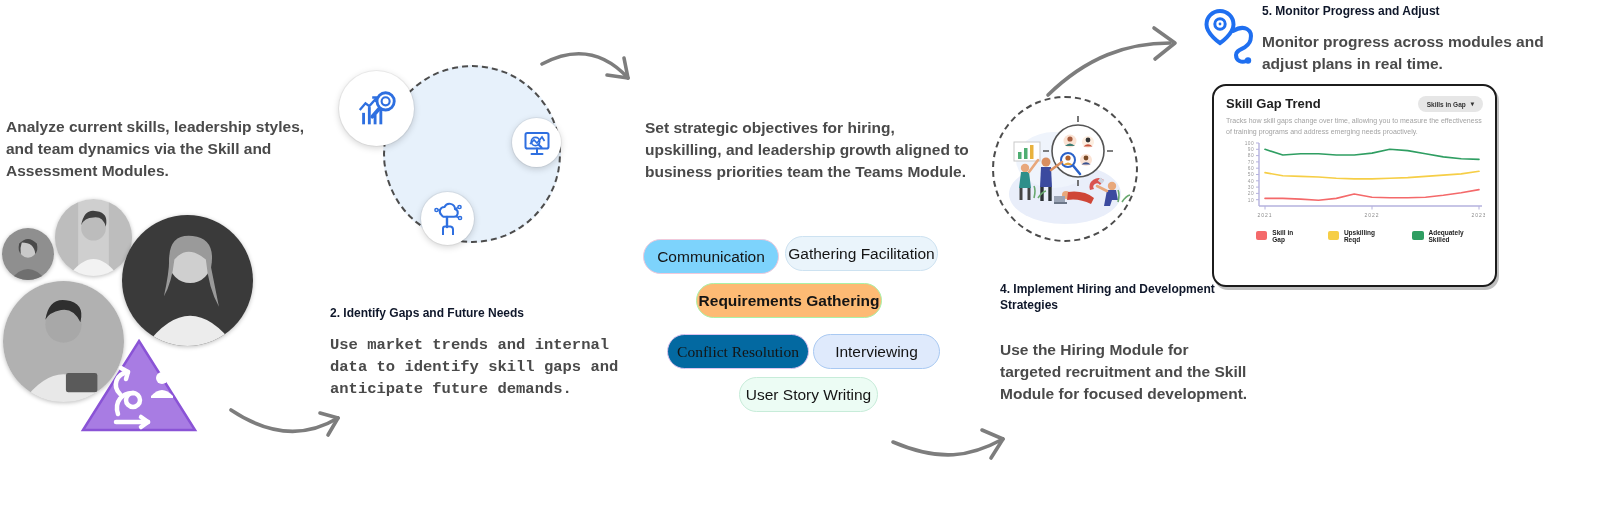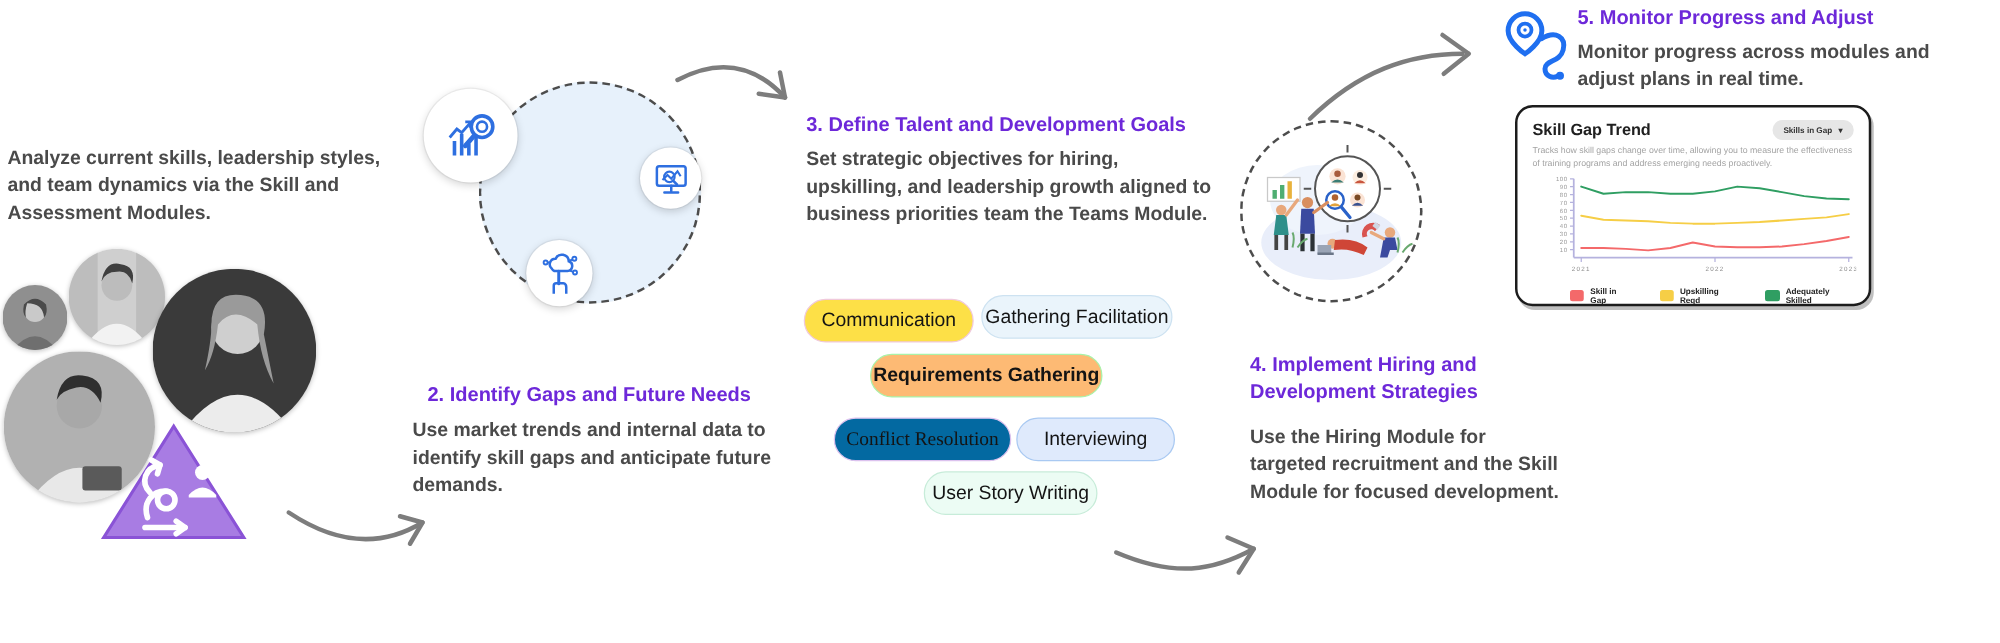--- a/index.html
+++ b/index.html
@@ -1,33 +1,33 @@
 <!DOCTYPE html>
 <html><head>
 <meta charset="utf-8">
 <style>
   html,body{margin:0;padding:0;background:#fff;}
   #canvas{position:relative;width:1600px;height:514px;background:#fff;overflow:hidden;
           font-family:"Liberation Sans",sans-serif;}
   .abs{position:absolute;}
-  .step-title{font-weight:bold;color:#6d28d9;font-size:16px;line-height:1.32;}
+  .step-title{font-weight:bold;color:#0f172a;font-size:12px;line-height:1.32;}
   .step-body{color:#4a4a4a;font-size:15.5px;font-weight:600;line-height:1.42;}
   .photo{position:absolute;border-radius:50%;overflow:hidden;box-shadow:0 1px 4px rgba(0,0,0,.25);}
   .photo svg{display:block;width:100%;height:100%;}
   .icon-circle{position:absolute;border-radius:50%;background:#fff;
                box-shadow:0 2px 7px rgba(0,0,0,.18),0 0 0 1px rgba(0,0,0,.05);
                display:flex;align-items:center;justify-content:center;}
   .pill{position:absolute;height:35px;border-radius:18px;border:1.6px solid #ccc;
         display:flex;align-items:center;justify-content:center;
         font-size:15.5px;color:#141414;background:#fff;box-sizing:border-box;}
   .pill.hl{font-weight:bold;}
   .dashed-circle{position:absolute;border-radius:50%;border:2px dashed #4c4c4c;box-sizing:border-box;}
   .arrow svg{display:block;}
   
-  .chart-card{position:absolute;left:1212px;top:84px;width:285px;height:161px;background:#fff;
+  .chart-card{position:absolute;left:1212px;top:84px;width:285px;height:203px;background:#fff;
               border:2px solid #1c1c1c;border-radius:14px;box-sizing:border-box;
               box-shadow:2px 3px 0 rgba(0,0,0,.25);padding:10px 12px 6px 12px;}
   .cc-header{display:flex;justify-content:space-between;align-items:flex-start;}
   .cc-title{font-size:13px;font-weight:bold;color:#202020;}
   .cc-btn{background:#e6e6e6;border:none;border-radius:12px;padding:4px 9px;font-size:6.5px;
           font-weight:bold;color:#333;display:flex;align-items:center;gap:5px;cursor:pointer;
           font-family:"Liberation Sans",sans-serif;}
   .cc-sub{font-size:7px;color:#a3a3a3;line-height:1.55;margin-top:4px;}
   .cc-legend{display:flex;gap:22px;margin:1px 0 0 30px;align-items:center;}
   .leg-item{display:flex;align-items:center;gap:5px;}
@@ -124,27 +124,26 @@
         <path d="M6.6,9 H9" stroke-width="1.5"></path>
       <circle cx="28" cy="6" r="1.6" stroke-width="1.5"></circle>
         <path d="M24,7.5 L26.6,6.6" stroke-width="1.5"></path>
       <circle cx="28.5" cy="17" r="1.6" stroke-width="1.5"></circle>
         <path d="M24.5,15.5 L27,16.5" stroke-width="1.5"></path>
       <path d="M15.5,16 V26" stroke-width="2.4" stroke-linecap="round"></path>
       <path d="M11.5,34 V27.5 q0,-2 2,-2 h5.5 q2.5,0.5 2.5,3 V34" stroke-width="2"></path>
     </svg>
   </div>
 
-  <div class="abs step-title" style="left:330px;top:306px;margin-left:12px;">2. Identify Gaps and Future Needs</div>
-  <div class="abs step-body" style="left:330px;top:334px;width:292px;">Use market trends and internal data to identify skill gaps and anticipate future demands.</div>
-
-  <div class="abs step-title" style="left:645px;top:90px;">3. Define Talent and Development Goals</div>
+  <div class="abs step-title" style="left:330px;top:306px;">2. Identify Gaps and Future Needs</div>
+  <div class="abs step-body" style="left:330px;top:334px;width:292px;font-family:Liberation Mono, monospace;">Use market trends and internal data to identify skill gaps and anticipate future demands.</div>
+
   <div class="abs step-body" style="left:645px;top:117px;width:330px;">Set strategic objectives for hiring, upskilling, and leadership growth aligned to business priorities team the Teams Module.</div>
 
-  <div class="pill" style="left: 643px; top: 239px; width: 136px; background: #fde047; border-color: rgb(240, 201, 219);">Communication</div>
+  <div class="pill" style="left: 643px; top: 239px; width: 136px; background: #7dd3fc; border-color: rgb(240, 201, 219);">Communication</div>
   <div class="pill" style="left: 785px; top: 236px; width: 153px; background: rgb(234, 244, 251); border-color: rgb(205, 226, 241);">Gathering Facilitation</div>
   <div class="pill hl" style="left: 696px; top: 283px; width: 186px; background: #fdba74; border-color: rgb(169, 242, 169); font-weight: bold;">Requirements Gathering</div>
   <div class="pill" style="left: 667px; top: 334px; width: 142px; background: #0369a1; border-color: rgb(220, 194, 238); font-family: Liberation Serif, serif;">Conflict Resolution</div>
   <div class="pill" style="left: 739px; top: 377px; width: 139px; background: rgb(236, 252, 244); border-color: rgb(199, 236, 217);">User Story Writing</div>
   <div class="pill" style="left: 813px; top: 334px; width: 127px; background: rgb(223, 234, 252); border-color: rgb(169, 201, 242);">Interviewing</div>
 
   <div class="dashed-circle" style="left:992px;top:96px;width:146px;height:146px;background:#fff;">
     <svg width="142" height="142" viewBox="0 0 142 142">
       <ellipse cx="71" cy="96" rx="56" ry="30" fill="#e9eefa"></ellipse>
       <ellipse cx="60" cy="62" rx="38" ry="28" fill="#eff4fc"></ellipse>

